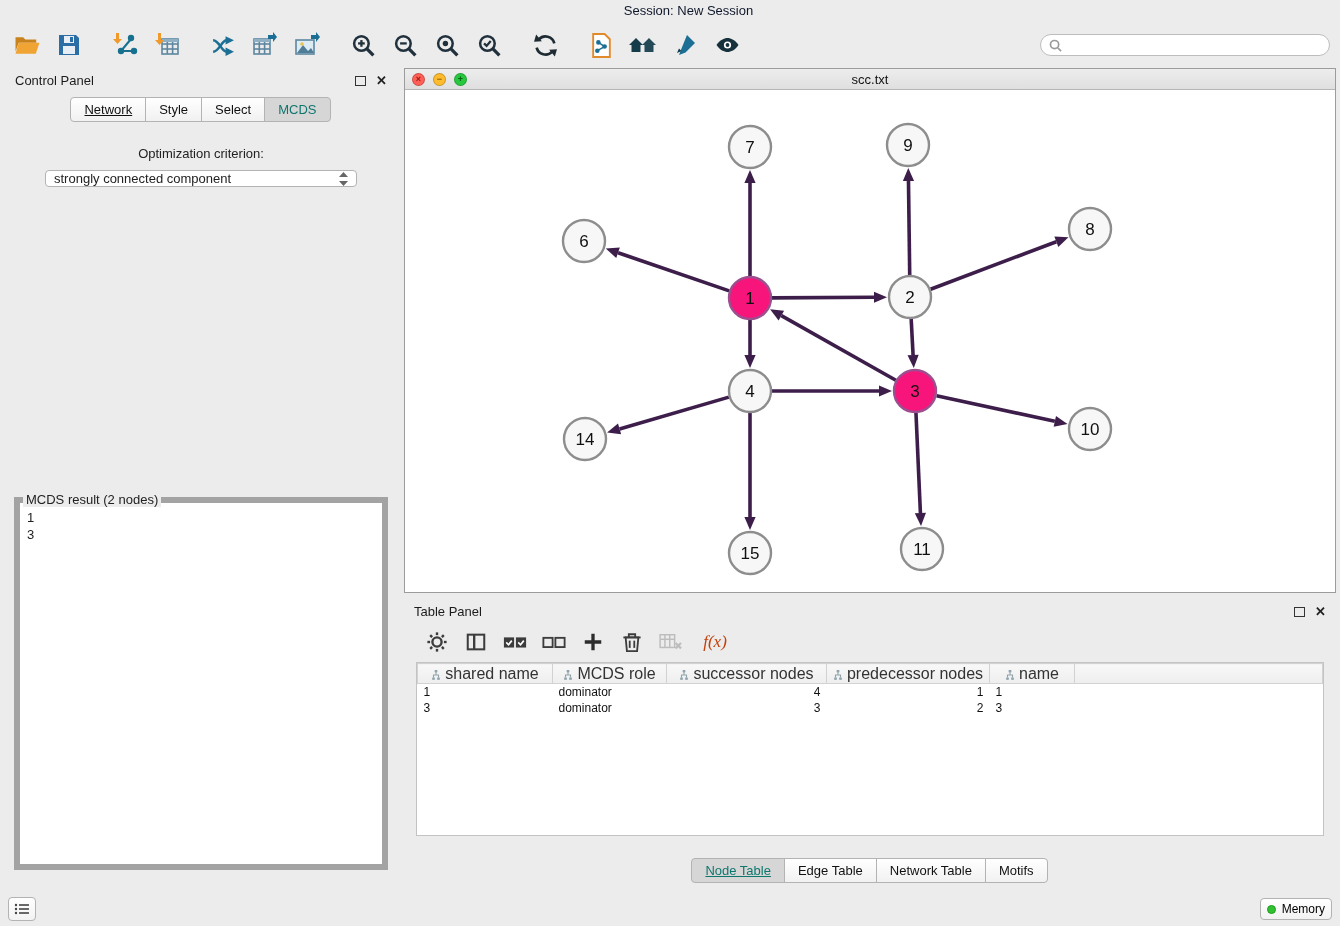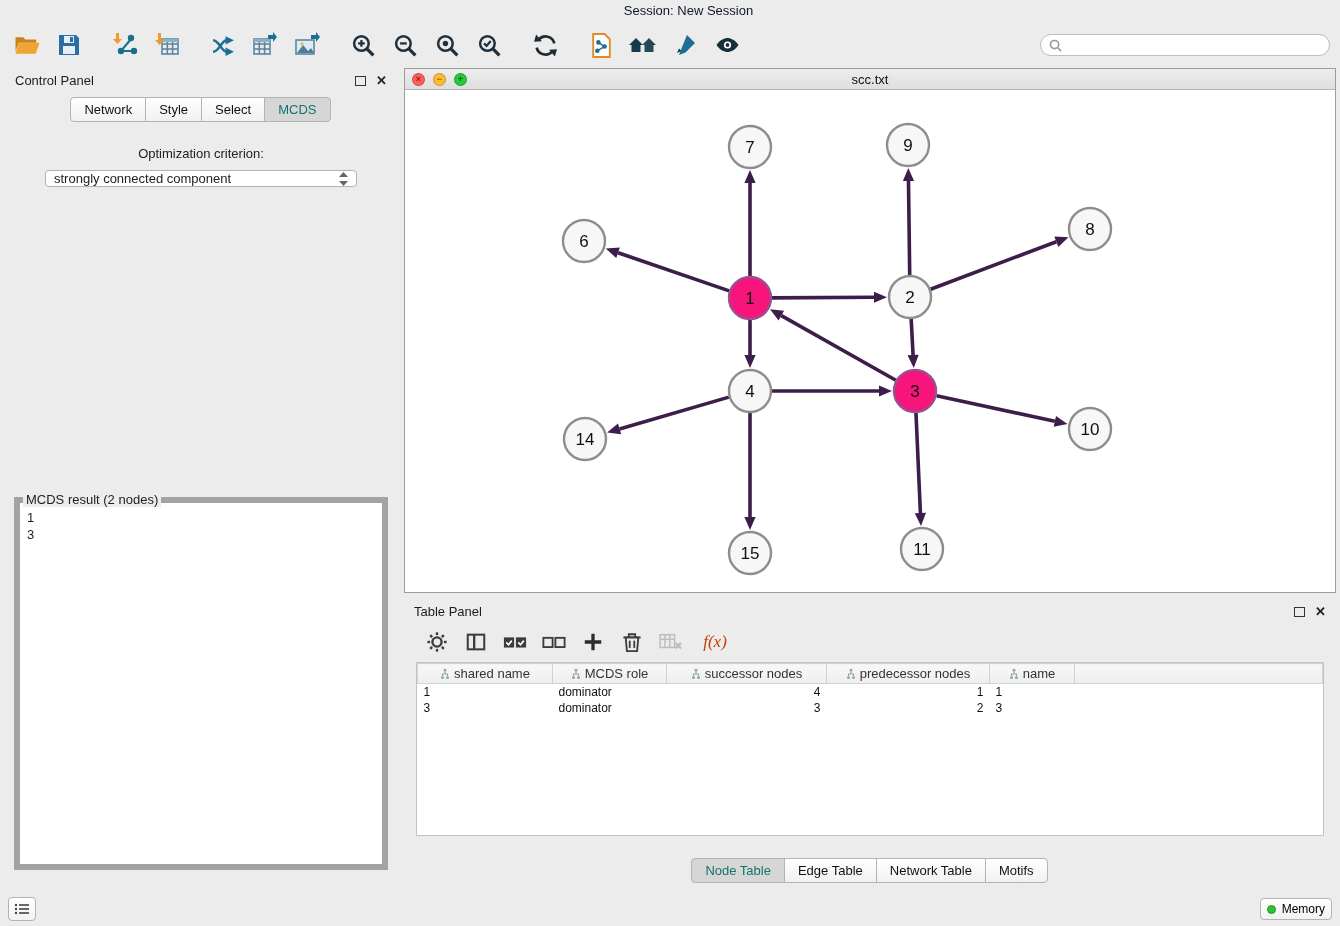--- a/index.html
+++ b/index.html
@@ -19,21 +19,21 @@
   .search-field input { border:none; outline:none; flex:1; font-size:12px; font-family:"Liberation Sans",sans-serif; background:transparent; margin-left:5px; }
   
   .panel-header { display:flex; align-items:center; padding:5px 10px 3px 10px; font-size:13px; color:#1c1c1c; }
   .panel-header .spacer { flex:1; }
   .float-btn { width:11px; height:10px; border:1.5px solid #333; background:none; margin-right:10px; padding:0; cursor:pointer; }
   .close-btn { background:none; border:none; font-size:13px; font-weight:bold; color:#222; padding:0; cursor:pointer; line-height:1; }
   
   .control-panel { position:absolute; left:5px; top:68px; width:392px; height:820px; }
   .seg-tabs { display:flex; justify-content:center; margin-top:6px; }
   .seg-tab { background:linear-gradient(#ffffff,#f1f1f1); border:1px solid #b3b3b3; margin-left:-1px; padding:4px 13px; font-size:13px; font-family:"Liberation Sans",sans-serif; color:#111; cursor:pointer; }
-  .seg-tab:first-child { border-radius:4px 0 0 4px; }
+  .seg-tab:first-child { border-radius:4px 0 0 4px;text-decoration:underline; }
   .seg-tab:last-child { border-radius:0 4px 4px 0; }
   .seg-tab.active { background:#d6d6d6; color:#0f766e; }
   .opt-label { text-align:center; margin-top:24px; font-size:13px; }
   .select-box { width:312px; height:17px; margin:9px auto 0 auto; border:1px solid #b3b3b3; border-radius:4px; background:#fff; display:flex; align-items:center; padding:0 8px; font-size:13px; cursor:pointer; position:relative; }
   .select-box .sel-text { flex:1; }
   .btn-row { display:flex; justify-content:center; gap:15px; margin-top:13px; }
   .btn { background:linear-gradient(#ffffff,#f3f3f3); border:1px solid #b3b3b3; border-radius:4px; padding:4px 14px; font-size:13px; font-family:"Liberation Sans",sans-serif; cursor:pointer; }
   .result-fieldset { position:absolute; left:9px; top:424px; width:374px; height:378px; border:6px solid #a3a3a3; background:#fff; margin:0; padding:0; }
   .result-fieldset legend { font-size:13px; background:#ececec; padding:0 3px; margin-left:3px; }
   .result-lines { margin:0; padding:2px 7px; font-family:"Liberation Sans",sans-serif; font-size:13px; line-height:17px; white-space:pre; }
@@ -47,21 +47,21 @@
   .network-title { position:absolute; left:0; right:0; text-align:center; font-size:13px; color:#111; pointer-events:none; }
   .network-canvas { flex:1; position:relative; background:#fff; }
   .network-canvas svg { display:block; }
   
   .table-panel { position:absolute; left:404px; top:599px; width:932px; height:291px; }
   .table-toolbar { display:flex; align-items:center; padding:7px 0 7px 20px; gap:13px; }
   .ttbtn { width:26px; height:26px; background:none; border:none; display:flex; align-items:center; justify-content:center; padding:0; cursor:pointer; }
   .fx-label { font-family:"Liberation Serif",serif; font-style:italic; font-size:17px; color:#c2410c; }
   .table-wrap { margin:0 12px; background:#fff; border:1px solid #c3c3c3; height:174px; overflow:hidden; }
   table.node-table { border-collapse:collapse; width:100%; table-layout:fixed; }
-  table.node-table th { background:linear-gradient(#f8f8f8,#eeeeee); border:1px solid #d2d2d2; height:20px; font-weight:normal; font-size:13px; color:#333; text-align:center; padding:0 2px; white-space:nowrap; overflow:hidden; }
+  table.node-table th { background:linear-gradient(#f8f8f8,#eeeeee); border:1px solid #d2d2d2; height:20px; font-weight:normal; font-size:16px; color:#333; text-align:center; padding:0 2px; white-space:nowrap; overflow:hidden; }
   table.node-table td { height:16px; font-size:12px; padding:0 6px; color:#111; white-space:nowrap; overflow:hidden; }
   .table-tabs { position:absolute; bottom:7px; left:0; right:0; display:flex; justify-content:center; }
   
   .status-bar { position:absolute; bottom:0; left:0; right:0; height:34px; display:flex; align-items:center; padding:0 8px; }
   .list-btn { width:28px; height:24px; background:linear-gradient(#ffffff,#f2f2f2); border:1px solid #b3b3b3; border-radius:4px; display:flex; align-items:center; justify-content:center; padding:0; cursor:pointer; }
   .memory-btn { margin-left:auto; background:linear-gradient(#ffffff,#f2f2f2); border:1px solid #b3b3b3; border-radius:4px; padding:3px 6px; display:flex; align-items:center; gap:6px; font-size:12px; font-family:"Liberation Sans",sans-serif; cursor:pointer; }
   .memory-dot { width:9px; height:9px; border-radius:50%; background:#31c131; border:1px solid #1f9a1f; }
 </style>
 </head>
 <body>

